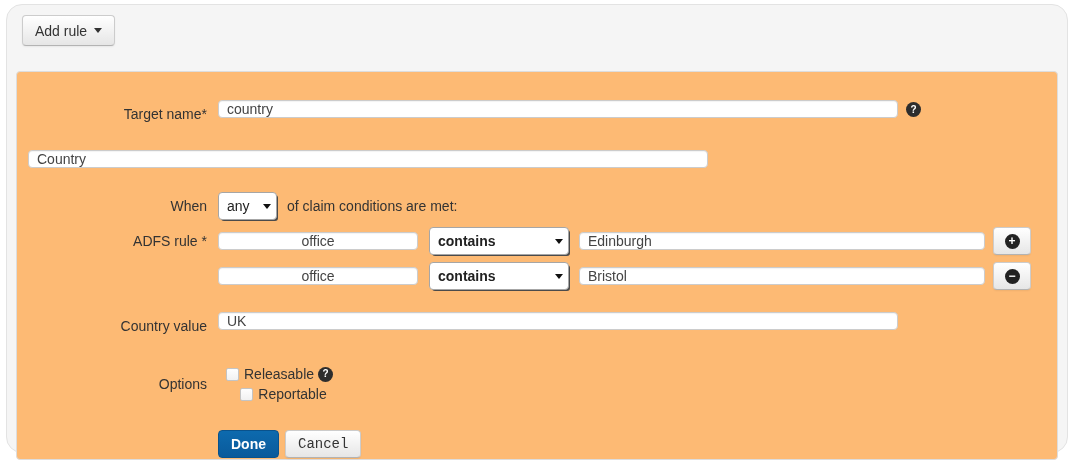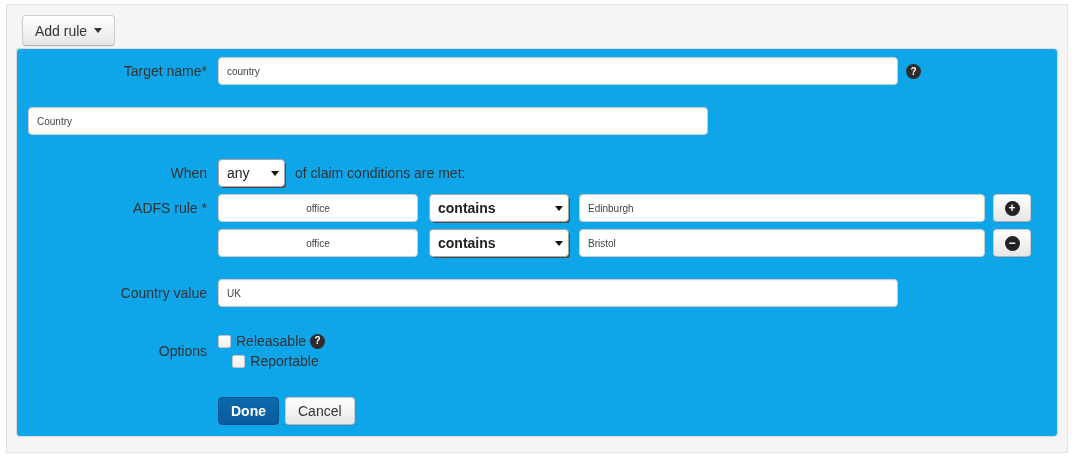--- a/index.html
+++ b/index.html
@@ -4,21 +4,21 @@
 <style>
   * { box-sizing: border-box; margin: 0; padding: 0; }
   html, body { width: 1074px; height: 463px; background: #ffffff; overflow: hidden; }
   body { font-family: "Liberation Sans", "DejaVu Sans", sans-serif; font-size: 14px; color: #333; }
 
   .well {
     margin: 4px 6px;
     height: 449px;
     background: #f5f5f5;
     border: 1px solid #e3e3e3;
-    border-radius: 0;
+    border-radius: 16px;
     padding: 10px 9px 9px 9px;
   }
 
   
   .btn {
     display: inline-flex;
     align-items: center;
     justify-content: center;
     height: 30px;
     padding: 0 12px;
@@ -46,49 +46,49 @@
     color: #ffffff;
     font-weight: bold;
     height: 28px;
     box-shadow: none;
   }
   .btn-sm { height: 28px; }
   .btn-icon { width: 38px; height: 28px; padding: 0; }
 
   
   .panel {
-    margin-top: 2px;
+    margin-top: 25px;
     height: 389px;
-    background: #0ea5e9;
+    background: #fdba74;
     border: 1px solid #dddddd;
     border-radius: 4px;
-    padding-top: 8px;
+    padding-top: 28px;
   }
 
   .form-row { display: flex; align-items: flex-start; }
   .form-label {
     width: 190px;
     text-align: right;
     line-height: 28px;
     color: #333;
     flex: 0 0 190px;
   }
   .controls { margin-left: 11px; display: flex; align-items: center; }
 
   .mt-22 { margin-top: 22px; }
   .mt-24 { margin-top: 24px; }
   .mt-7  { margin-top: 7px; }
   .mt-26 { margin-top: 26px; }
 
   input[type="text"] {
-    height: 28px;
+    height: 18px;
     border: 1px solid #cccccc;
     border-radius: 4px;
     padding: 0 8px;
-    font-size: 10px;
+    font-size: 14px;
     font-family: inherit;
     color: #444;
     background: #fff;
     box-shadow: inset 0 1px 1px rgba(0,0,0,.05);
   }
   .input-wide { width: 680px; }
   .input-claim { width: 200px; text-align: center; }
   .input-value { width: 406px; margin-left: 10px; }
 
   .fake-select {
@@ -98,21 +98,21 @@
     height: 28px;
     background: #ffffff;
     border: 1px solid #a6a6a6;
     border-radius: 4px;
     padding: 0 5px 0 8px;
     color: #222;
     box-shadow: 2px 2px 0 -1px #4b4b4b;
     cursor: pointer;
   }
   .fake-select .caret-down { border-top-color: #111; margin-left: 8px; }
-  .select-when { width: 67px; }
+  .select-when { width: 59px; }
   .select-operator { width: 140px; margin-left: 11px; font-weight: bold; }
 
   .inline-text { margin-left: 10px; line-height: 28px; color: #333; }
 
   .help-icon {
     display: inline-flex;
     align-items: center;
     justify-content: center;
     width: 15px; height: 15px;
     border-radius: 50%;
@@ -144,23 +144,23 @@
     border: 1px solid #c4c4c4;
     border-radius: 2px;
     background: linear-gradient(#fefefe, #f1f1f1);
     margin: 0 5px 0 0;
     cursor: pointer;
   }
   .option-group { display: inline-flex; align-items: center; }
   .option-group + .option-group { margin-left: 8px; }
   .options-controls { line-height: 20px; align-items: center; flex-direction: column; }
   .options-row .form-label { line-height: 20px; }
-  .options-row { align-items: center; }
-
-  .actions .btn + .btn { margin-left: 6px; }
+  .options-row { align-items: center; gap: 8px; }
+
+  .actions .btn + .btn { margin-left: 6px; font-family: Liberation Mono, monospace; }
 </style>
 </head>
 <body>
 
 <div class="well">
 
   <button class="btn btn-add-rule">
     <span>Add rule</span>
     <span class="caret-down"></span>
   </button>

